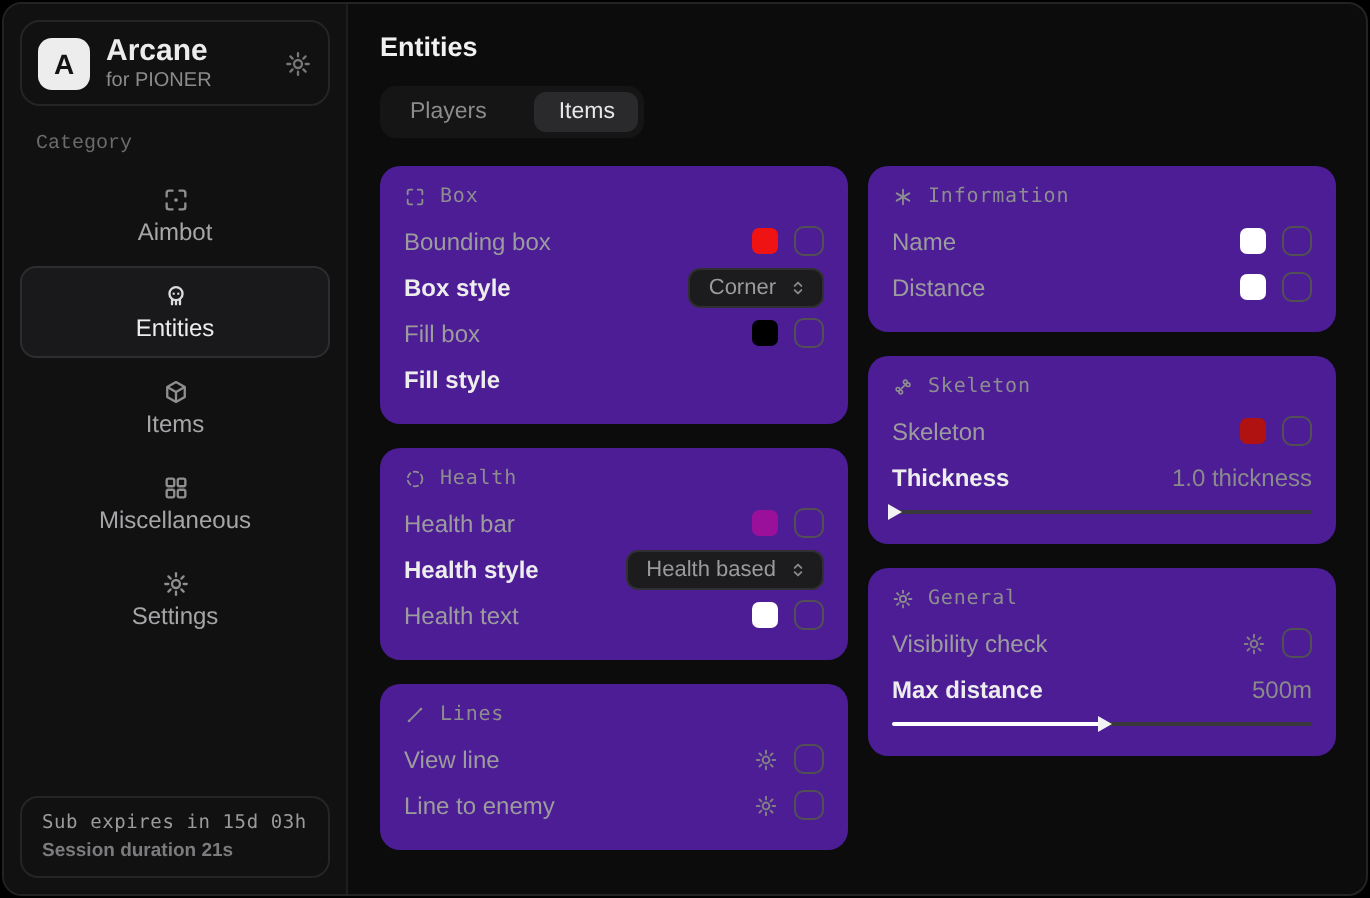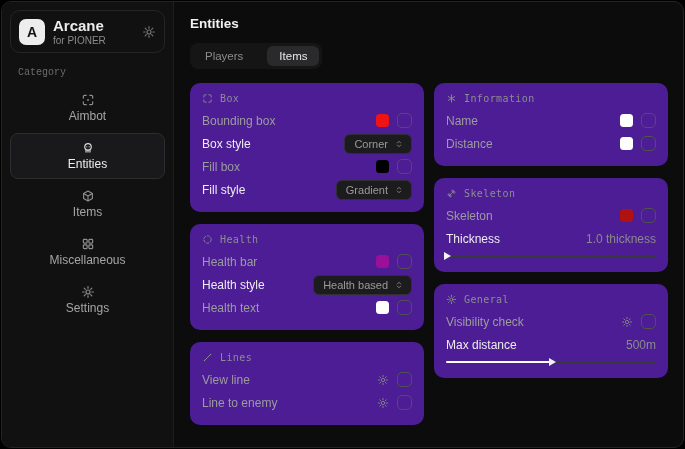--- a/index.html
+++ b/index.html
@@ -38,21 +38,21 @@
   .tab.active { background:#2a2a2c; color:#e8e8e8; }
   .columns { display:flex; gap:10px; margin-top:14px; align-items:flex-start; }
   .col { flex:1; display:flex; flex-direction:column; gap:12px; min-width:0; }
 
   .card { background:#4c1d95; border-radius:10px; padding:10px 12px 11px; }
   .card-head { display:flex; align-items:center; gap:7px; color:#8d8d8f; margin-bottom:5px;
     font-family:"DejaVu Sans Mono", monospace; font-size:10px; letter-spacing:.4px; }
   .card-head .cicon { display:flex; color:#8d8d8f; }
   .row { display:flex; align-items:center; min-height:23px; gap:8px; }
   .rlabel { font-size:12px; color:#9c9c9e; flex:1; min-width:0; white-space:nowrap; }
-  .rlabel.strong { color:#ededed; font-weight:400; }
+  .rlabel.strong { color:#ededed; font-weight:700; }
   .swatch { width:13px; height:13px; border-radius:3.5px; flex:none; cursor:default; }
   .checkbox { width:15px; height:15px; border-radius:5px; border:1.5px solid #515154;
     flex:none; cursor:default; }
   .dropdown { display:flex; align-items:center; gap:6px; background:#1c1c1e; border:1px solid #303032;
     border-radius:6px; padding:3px 7px 3px 9px; font-size:11px; color:#9b9b9d; cursor:default; }
   .dropdown .dicon { display:flex; color:#8a8a8c; }
   .gear-mini { display:flex; color:#808082; cursor:default; }
   .rvalue { font-size:12px; color:#8a8a8c; }
   .slider { position:relative; height:10px; margin-top:1px; cursor:default; }
   .track { position:absolute; top:4px; left:0; right:0; height:2px; background:#39393b; border-radius:2px; }
@@ -143,20 +143,24 @@
 
     <div class="nav-item">
       <span class="nicon">
         <svg width="14" height="14" viewBox="0 0 24 24">
             <use href="#i-gear"></use>
           </svg>
       </span>
       <span>Settings</span>
     </div>
 
+    <div class="sidebar-footer">
+      <div class="footer-line1">Sub expires in 15d 03h</div>
+      <div class="footer-line2">Session duration 21s</div>
+    </div>
   </div>
 
   <div class="main">
     <div class="page-title">Entities</div>
 
     <div class="tabs">
       <div class="tab">Players</div>
       <div class="tab active">Items</div>
     </div>
 
@@ -189,28 +193,20 @@
                 </span>
             </span>
           </div>
           <div class="row">
             <span class="rlabel">Fill box</span>
             <span class="swatch" style="background: rgb(0, 0, 0);"></span>
             <span class="checkbox"></span>
           </div>
           <div class="row">
             <span class="rlabel strong">Fill style</span>
-            <span class="dropdown">
-              <span>Gradient</span>
-              <span class="dicon">
-                <svg width="10" height="10" viewBox="0 0 24 24">
-                    <use href="#i-unfold"></use>
-                  </svg>
-                </span>
-            </span>
           </div>
         </div>
 
         <div class="card">
           <div class="card-head">
             <span class="cicon">
               <svg width="11" height="11" viewBox="0 0 24 24" fill="none" stroke="currentColor" stroke-width="2" stroke-linecap="round">
                 <circle cx="12" cy="12" r="8" stroke-dasharray="5 4"></circle>
                 </svg>
               </span>

